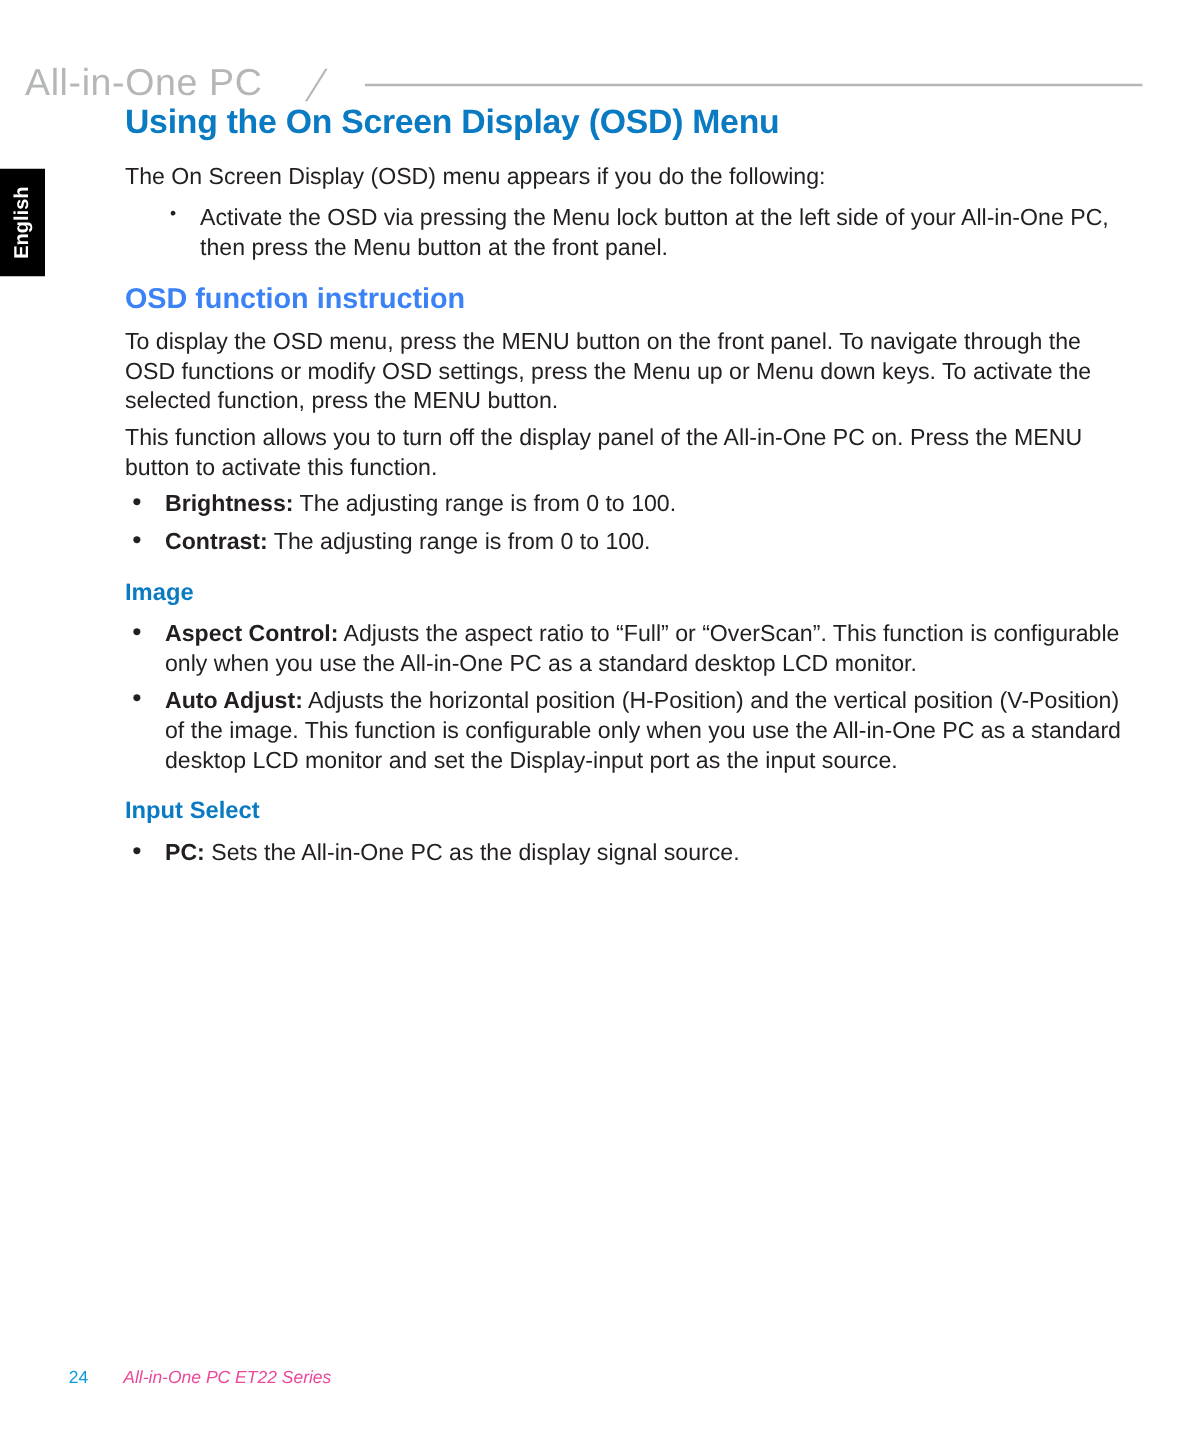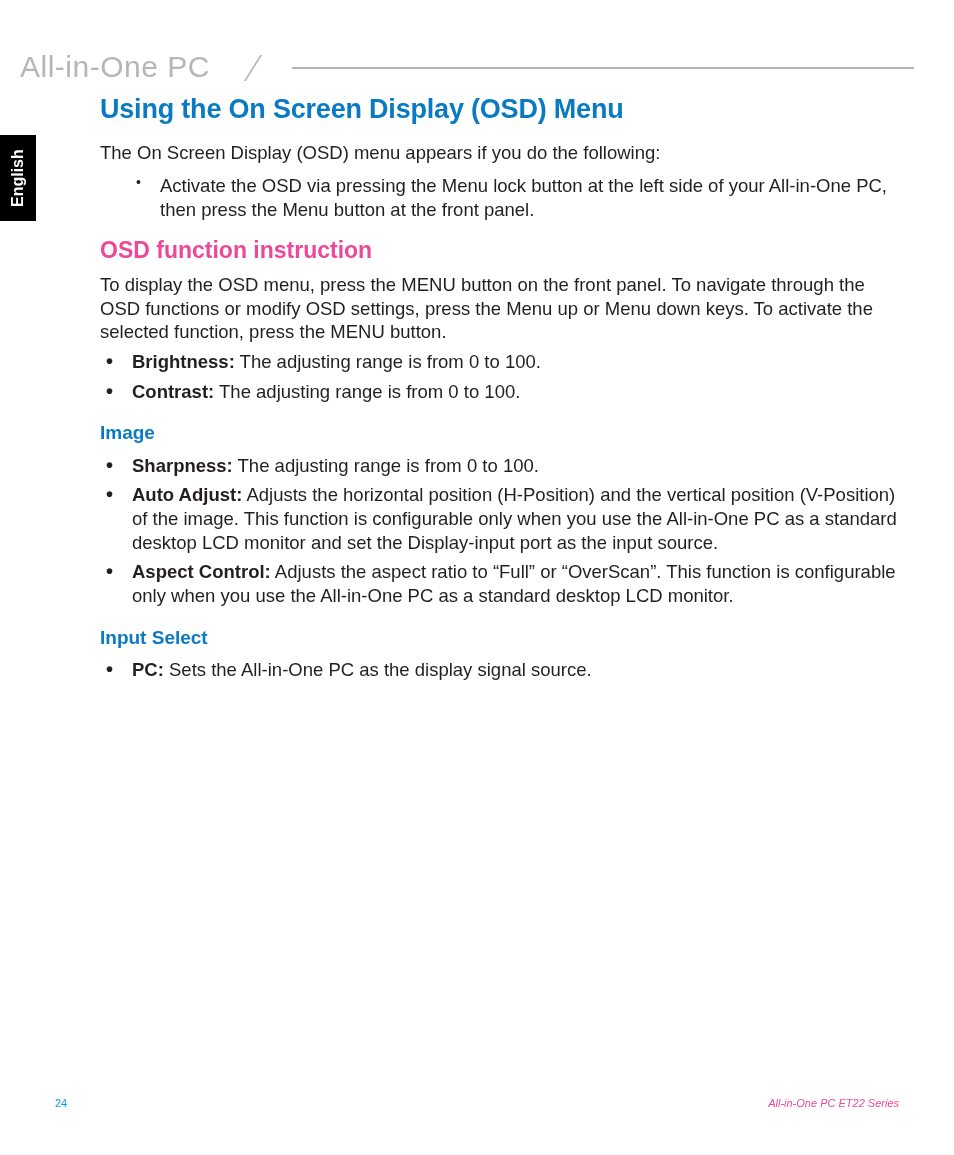--- a/index.html
+++ b/index.html
@@ -61,21 +61,21 @@
     font-size: 16px;
     display: flex;
     align-items: center;
     justify-content: center;
     writing-mode: vertical-rl;
     transform: rotate(180deg);
     font-family: "Segoe UI", Arial, sans-serif;
   }
   .content {
     position: absolute;
-    top: 92px;
+    top: 80px;
     left: 100px;
     right: 55px;
     font-size: 18.5px;
     line-height: 1.28;
     color: #231f20;
   }
   h1 {
     color: #0a7bc2;
     font-family: Verdana, "Segoe UI", sans-serif;
     font-weight: 700;
@@ -99,21 +99,21 @@
   }
   ul.dash > li::before {
     content: "•";
     position: absolute;
     left: -20px;
     top: 0;
     color: #231f20;
     font-size: 14px;
   }
   h2 {
-    color: #ec4899;
+    color: #3b82f6;
     font-weight: 700;
     font-size: 23px;
     margin-top: 12px;
     margin-bottom: 8px;
   }
   h3 {
     color: #0a7bc2;
     font-weight: 700;
     font-size: 19px;
     margin-top: 18px;
@@ -139,22 +139,22 @@
     font-size: 20px;
     font-weight: 700;
   }
   .bold { font-weight: 700; }
   .footer {
     position: absolute;
     bottom: 46px;
     left: 55px;
     right: 55px;
     display: flex;
-    justify-content: space-between;
-    font-size: 11px;
+    justify-content: flex-start;
+    font-size: 14px;
     color: #0a9ade;
   }
   .footer .series { color: #ec4899; font-style: italic; }
 </style>
 </head>
 <body>
 
 <div class="header-line">
   <span class="title">All-in-One PC</span>
   <span class="slash"></span>
@@ -166,31 +166,31 @@
 <div class="content">
   <h1>Using the On Screen Display (OSD) Menu</h1>
   <p class="intro">The On Screen Display (OSD) menu appears if you do the following:</p>
   <ul class="dash">
     <li>Activate the OSD via pressing the Menu lock button at the left side of your All-in-One PC, then press the Menu button at the front panel.</li>
   </ul>
 
   <h2>OSD function instruction</h2>
   <p class="body">To display the OSD menu, press the MENU button on the front panel. To navigate through the OSD functions or modify OSD settings, press the Menu up or Menu down keys. To activate the selected function, press the MENU button.</p>
 
+  <p class="body">This function allows you to turn off the display panel of the All-in-One PC on. Press the MENU button to activate this function.</p>
 
   <ul class="dot">
     <li><span class="bold">Brightness:</span><span> The adjusting range is from 0 to 100.</span></li>
     <li><span class="bold">Contrast:</span><span> The adjusting range is from 0 to 100.</span></li>
   </ul>
 
   <h3>Image</h3>
   <ul class="dot">
-    <li><span class="bold">Sharpness:</span><span> The adjusting range is from 0 to 100.</span></li>
+    <li><span class="bold">Aspect Control:</span><span> Adjusts the aspect ratio to “Full” or “OverScan”. This function is configurable only when you use the All-in-One PC as a standard desktop LCD monitor.</span></li>
     <li><span class="bold">Auto Adjust:</span><span> Adjusts the horizontal position (H-Position) and the vertical position (V-Position) of the image. This function is configurable only when you use the All-in-One PC as a standard desktop LCD monitor and set the Display-input port as the input source.</span></li>
-    <li><span class="bold">Aspect Control:</span><span> Adjusts the aspect ratio to “Full” or “OverScan”. This function is configurable only when you use the All-in-One PC as a standard desktop LCD monitor.</span></li>
   </ul>
 
   <h3>Input Select</h3>
   <ul class="dot">
     <li><span class="bold">PC:</span><span> Sets the All-in-One PC as the display signal source.</span></li>
   </ul>
 </div>
 
 <div class="footer">
   <span>24</span>

